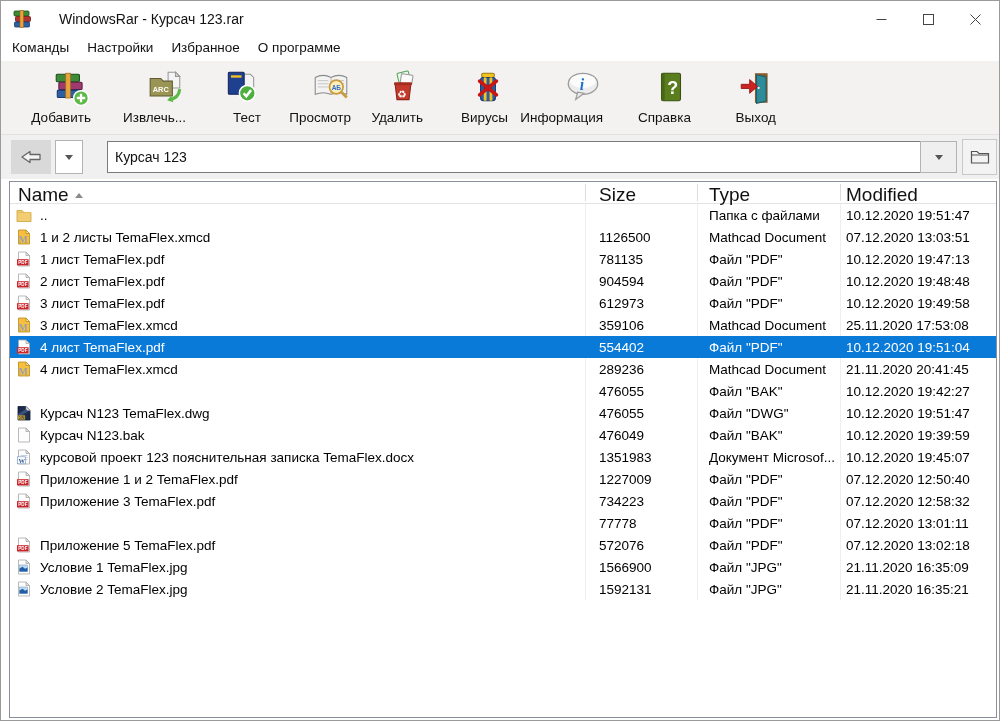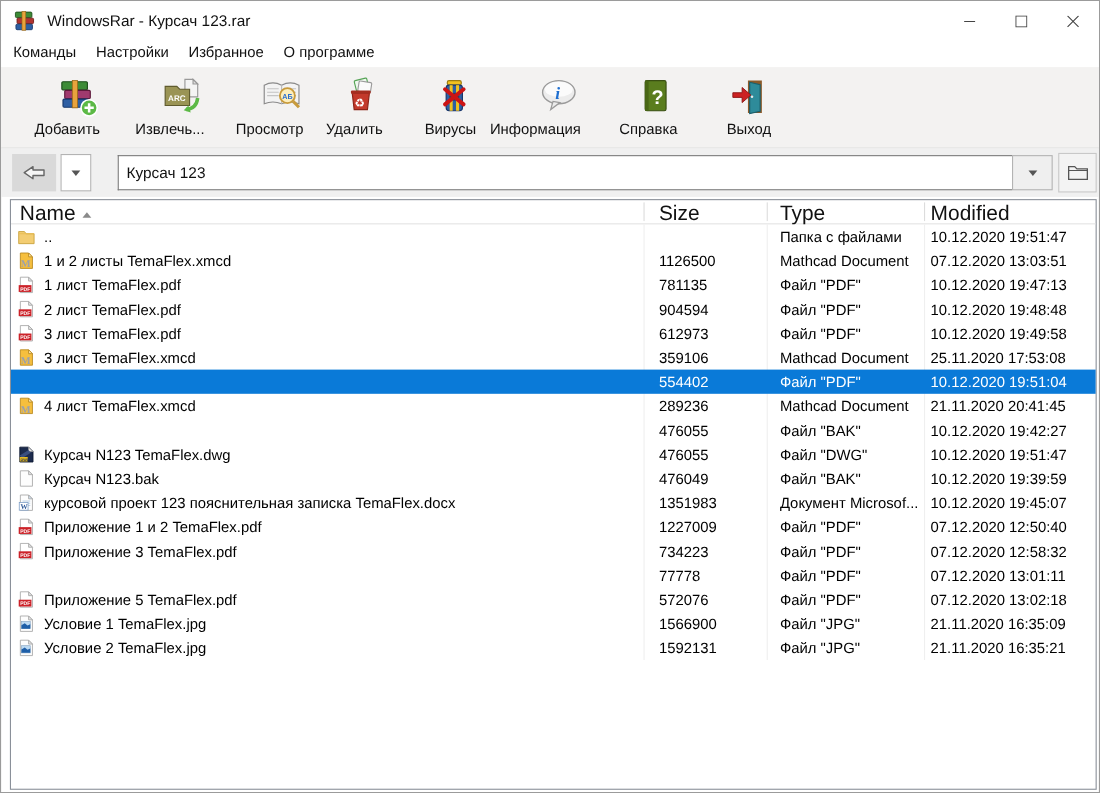--- a/index.html
+++ b/index.html
@@ -2,21 +2,21 @@
 <html><head>
 <meta charset="utf-8">
 <style>
   * { box-sizing: border-box; margin: 0; padding: 0; }
   html,body { width:1000px; height:721px; background:#fff; font-family:"Liberation Sans",sans-serif; }
   .window { position:relative; width:1000px; height:721px; border:1px solid #9b9b9b; background:#fff; overflow:hidden; }
 
   
   .titlebar { height:36px; display:flex; align-items:center; background:#fff; position:relative; }
   .app-icon { margin-left:12px; width:20px; height:20px; flex:0 0 auto; }
-  .title-text { margin-left:10px; font-size:14px; color:#111; white-space:nowrap; }
+  .title-text { margin-left:26px; font-size:14px; color:#111; white-space:nowrap; }
   .win-controls { position:absolute; right:0; top:0; height:36px; display:flex; }
   .win-btn { width:47px; height:36px; display:flex; align-items:center; justify-content:center; background:#fff; }
 
   
   .menubar { height:24px; display:flex; align-items:flex-start; background:#fff; font-size:13.5px; padding-left:2px; color:#111; }
   .menu-item { padding:3px 9px; cursor:default; white-space:nowrap; }
 
   
   .toolbar { height:74px; background:#f3f2f1; border-bottom:1px solid #e2e1e0; display:flex; align-items:flex-start; padding-left:12px; padding-top:5px; }
   .tb-btn { display:flex; flex-direction:column; align-items:flex-end; padding-top:2px; height:66px; }
@@ -121,20 +121,32 @@
             <path d="M27 3 l4 4 h-4 Z" fill="#ddd" stroke="#999"></path>
             <path d="M3 9 h10 l2.5 2.5 H24 v14 H3 Z" fill="#9a9455" stroke="#5f5b2e"></path>
             <text x="5.5" y="21.5" font-size="7" font-weight="bold" fill="#fff" font-family="Liberation Sans,sans-serif">ARC</text>
             <path d="M31 19 q-1 9 -10 10" fill="none" stroke="#5cb946" stroke-width="3"></path>
             <path d="M23 25.5 l-4 4 6 2 Z" fill="#5cb946"></path>
           </svg>
         </span>
         <span class="tb-label">Извлечь...</span>
       </div>
 
+      <div class="tb-btn tb-test">
+        <span class="tb-icon">
+          <svg width="38" height="38" viewBox="0 0 36 36">
+            <path d="M17 5 h10 l3 3 v13 H17 Z" fill="#f4f4f4" stroke="#999"></path>
+            <rect x="6" y="3" width="15" height="21" rx="1" fill="#1f3f8f" stroke="#10245c"></rect>
+            <rect x="8.5" y="6" width="10" height="2.2" fill="#f2c21f"></rect>
+            <circle cx="24" cy="23" r="7.5" fill="#4caf3e" stroke="#fff" stroke-width="1.5"></circle>
+            <path d="M20.5 23 l2.5 2.8 L27.5 20" fill="none" stroke="#fff" stroke-width="2.4"></path>
+          </svg>
+        </span>
+        <span class="tb-label">Тест</span>
+      </div>
 
       <div class="tb-btn tb-view">
         <span class="tb-icon">
           <svg width="40" height="38" viewBox="0 0 38 36">
             <path d="M4 8 q7.5 -4 15 0 q7.5 -4 15 0 v16 q-7.5 -3 -15 0 q-7.5 -3 -15 0 Z" fill="#f3f3f3" stroke="#8a8a8a"></path>
             <path d="M19 8 v16" stroke="#bbb"></path>
             <path d="M6.5 11 h10 M6.5 14 h10 M6.5 17 h10 M21.5 11 h10 M21.5 14 h10 M21.5 17 h10" stroke="#c4c4c4" stroke-width="0.9"></path>
             <circle cx="24" cy="17" r="6.5" fill="#fdeebc" stroke="#c89b3c" stroke-width="1.6"></circle>
             <text x="19.6" y="19.5" font-size="6.2" font-weight="bold" fill="#2b6fd0" font-family="Liberation Sans,sans-serif">АБ</text>
             <path d="M29 22 l5 5" stroke="#c89b3c" stroke-width="2.6"></path>
@@ -337,20 +349,31 @@
               </svg>
             </span>
             <span>3 лист TemaFlex.xmcd</span>
           </span>
           <span class="cell c-size">359106</span>
           <span class="cell c-type">Mathcad Document</span>
           <span class="cell c-mod">25.11.2020 17:53:08</span>
         </div>
 
         <div class="row selected">
+          <span class="cell c-name">
+            <span class="ficon">
+              <svg width="16" height="16" viewBox="0 0 16 16">
+                <path d="M2.5 1 h7.5 l3.5 3.5 V15 H2.5 Z" fill="#fff" stroke="#a8a8a8" stroke-width="0.8"></path>
+                <path d="M10 1 l3.5 3.5 H10 Z" fill="#e4e4e4" stroke="#a8a8a8" stroke-width="0.8"></path>
+                <rect x="1" y="8.2" width="11.6" height="6.2" fill="#cc2229"></rect>
+                <text x="2.3" y="13.2" font-size="4.6" font-weight="bold" fill="#fff" font-family="Liberation Sans,sans-serif">PDF</text>
+              </svg>
+            </span>
+            <span>4 лист TemaFlex.pdf</span>
+          </span>
           <span class="cell c-size">554402</span>
           <span class="cell c-type">Файл "PDF"</span>
           <span class="cell c-mod">10.12.2020 19:51:04</span>
         </div>
 
         <div class="row">
           <span class="cell c-name">
             <span class="ficon">
               <svg width="16" height="16" viewBox="0 0 16 16">
                 <path d="M2.5 1 h7.5 l3.5 3.5 V15 H2.5 Z" fill="#f6bf3e" stroke="#b98a20" stroke-width="0.8"></path>

